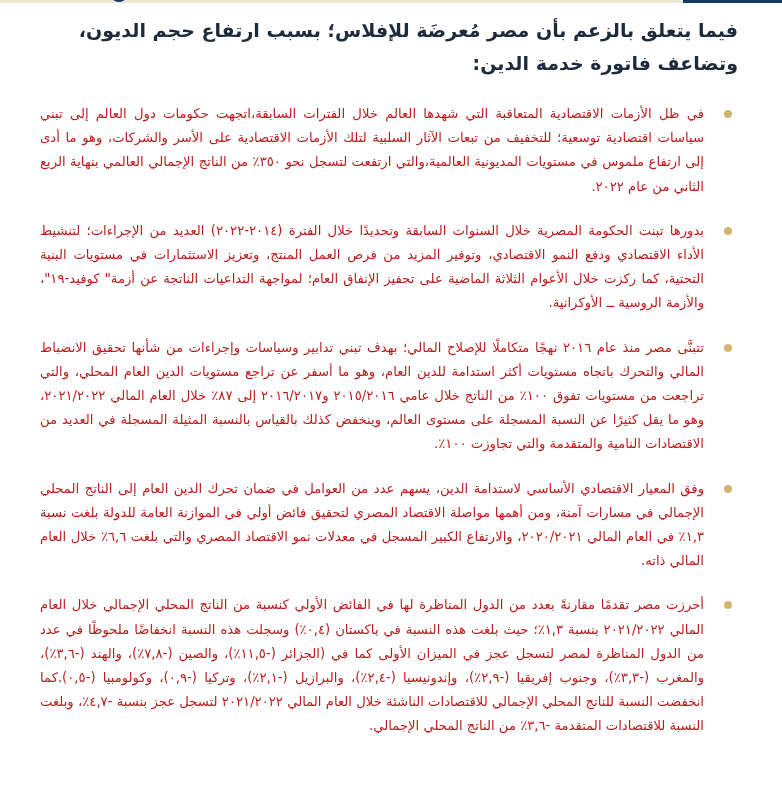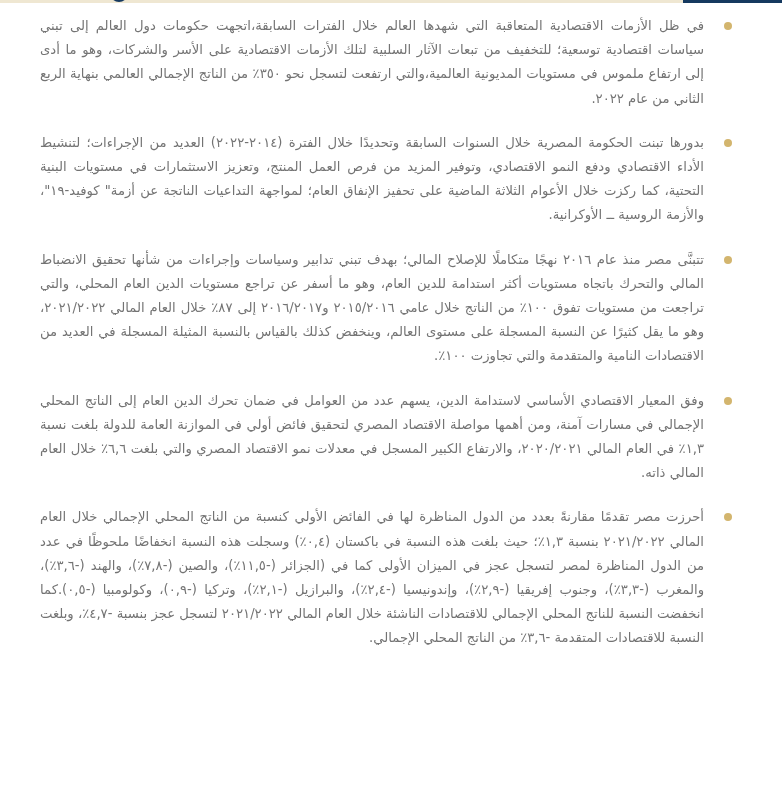--- a/index.html
+++ b/index.html
@@ -61,21 +61,21 @@
       padding: 0;
     }
     .bullet-item {
       position: relative;
       padding-right: 34px;
       margin-bottom: 20px;
       font-size: 13.2px;
       line-height: 24.2px;
       text-align: justify;
       text-align-last: right;
-      color: #737373;
+      color: #b91c1c;
       margin-left: 12px;
     }
     .bullet-dot {
       position: absolute;
       right: 6px;
       top: 8px;
       width: 8px;
       height: 8px;
       border-radius: 50%;
       background: #d3b56e;
@@ -85,20 +85,21 @@
     }
   </style>
 </head>
 <body>
 
 <div class="top-strip" style="background: rgb(239, 231, 210);"></div>
 <div class="top-strip-accent" style="background: rgb(21, 57, 95);"></div>
 <div class="top-circle" style="background: rgb(21, 57, 95);"></div>
 
 <div class="doc">
+  <h1 class="heading">فيما يتعلق بالزعم بأن مصر مُعرضَة للإفلاس؛ بسبب ارتفاع حجم الديون، وتضاعف فاتورة خدمة الدين:</h1>
 
   <ul class="bullets">
     <li class="bullet-item">
       <span class="bullet-dot" style="background: rgb(211, 181, 110);"></span>
       <span class="bullet-text">في ظل الأزمات الاقتصادية المتعاقبة التي شهدها العالم خلال الفترات السابقة،اتجهت حكومات دول العالم إلى تبني سياسات اقتصادية توسعية؛ للتخفيف من تبعات الآثار السلبية لتلك الأزمات الاقتصادية على الأسر والشركات، وهو ما أدى إلى ارتفاع ملموس في مستويات المديونية العالمية،والتي ارتفعت لتسجل نحو ٣٥٠٪ من الناتج الإجمالي العالمي بنهاية الربع الثاني من عام ٢٠٢٢.</span>
     </li>
     <li class="bullet-item">
       <span class="bullet-dot" style="background: rgb(211, 181, 110);"></span>
       <span class="bullet-text">بدورها تبنت الحكومة المصرية خلال السنوات السابقة وتحديدًا خلال الفترة (٢٠١٤-٢٠٢٢) العديد من الإجراءات؛ لتنشيط الأداء الاقتصادي ودفع النمو الاقتصادي، وتوفير المزيد من فرص العمل المنتج، وتعزيز الاستثمارات في مستويات البنية التحتية، كما ركزت خلال الأعوام الثلاثة الماضية على تحفيز الإنفاق العام؛ لمواجهة التداعيات الناتجة عن أزمة" كوفيد-١٩"، والأزمة الروسية ــ الأوكرانية.</span>
     </li>

